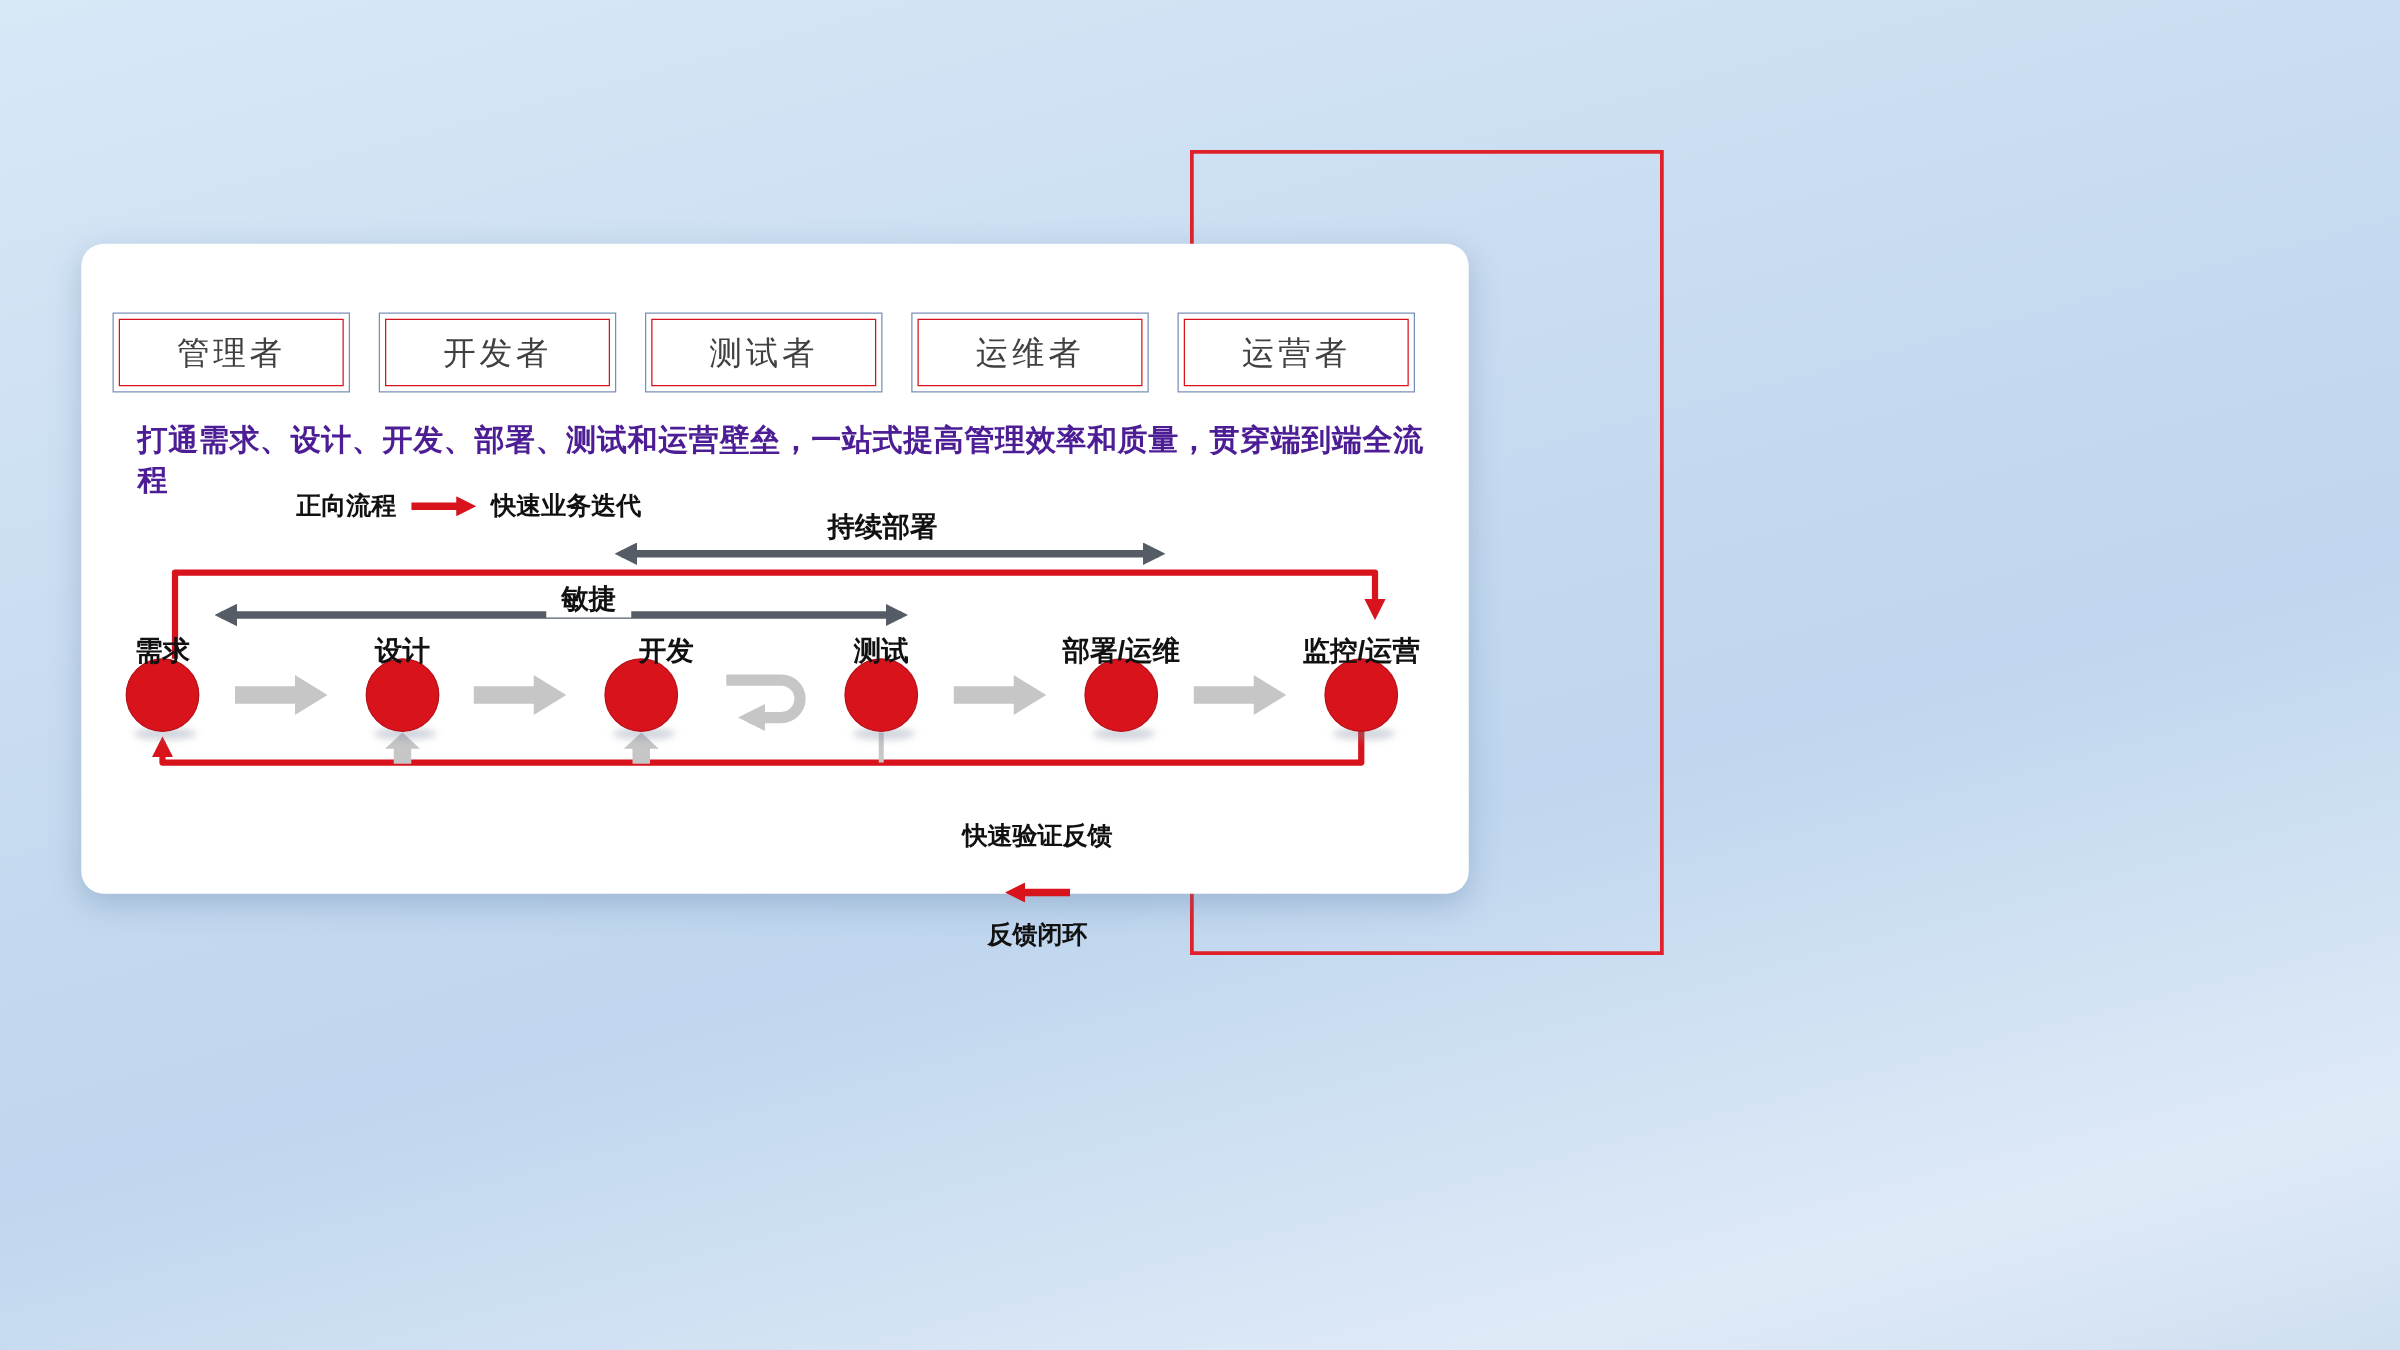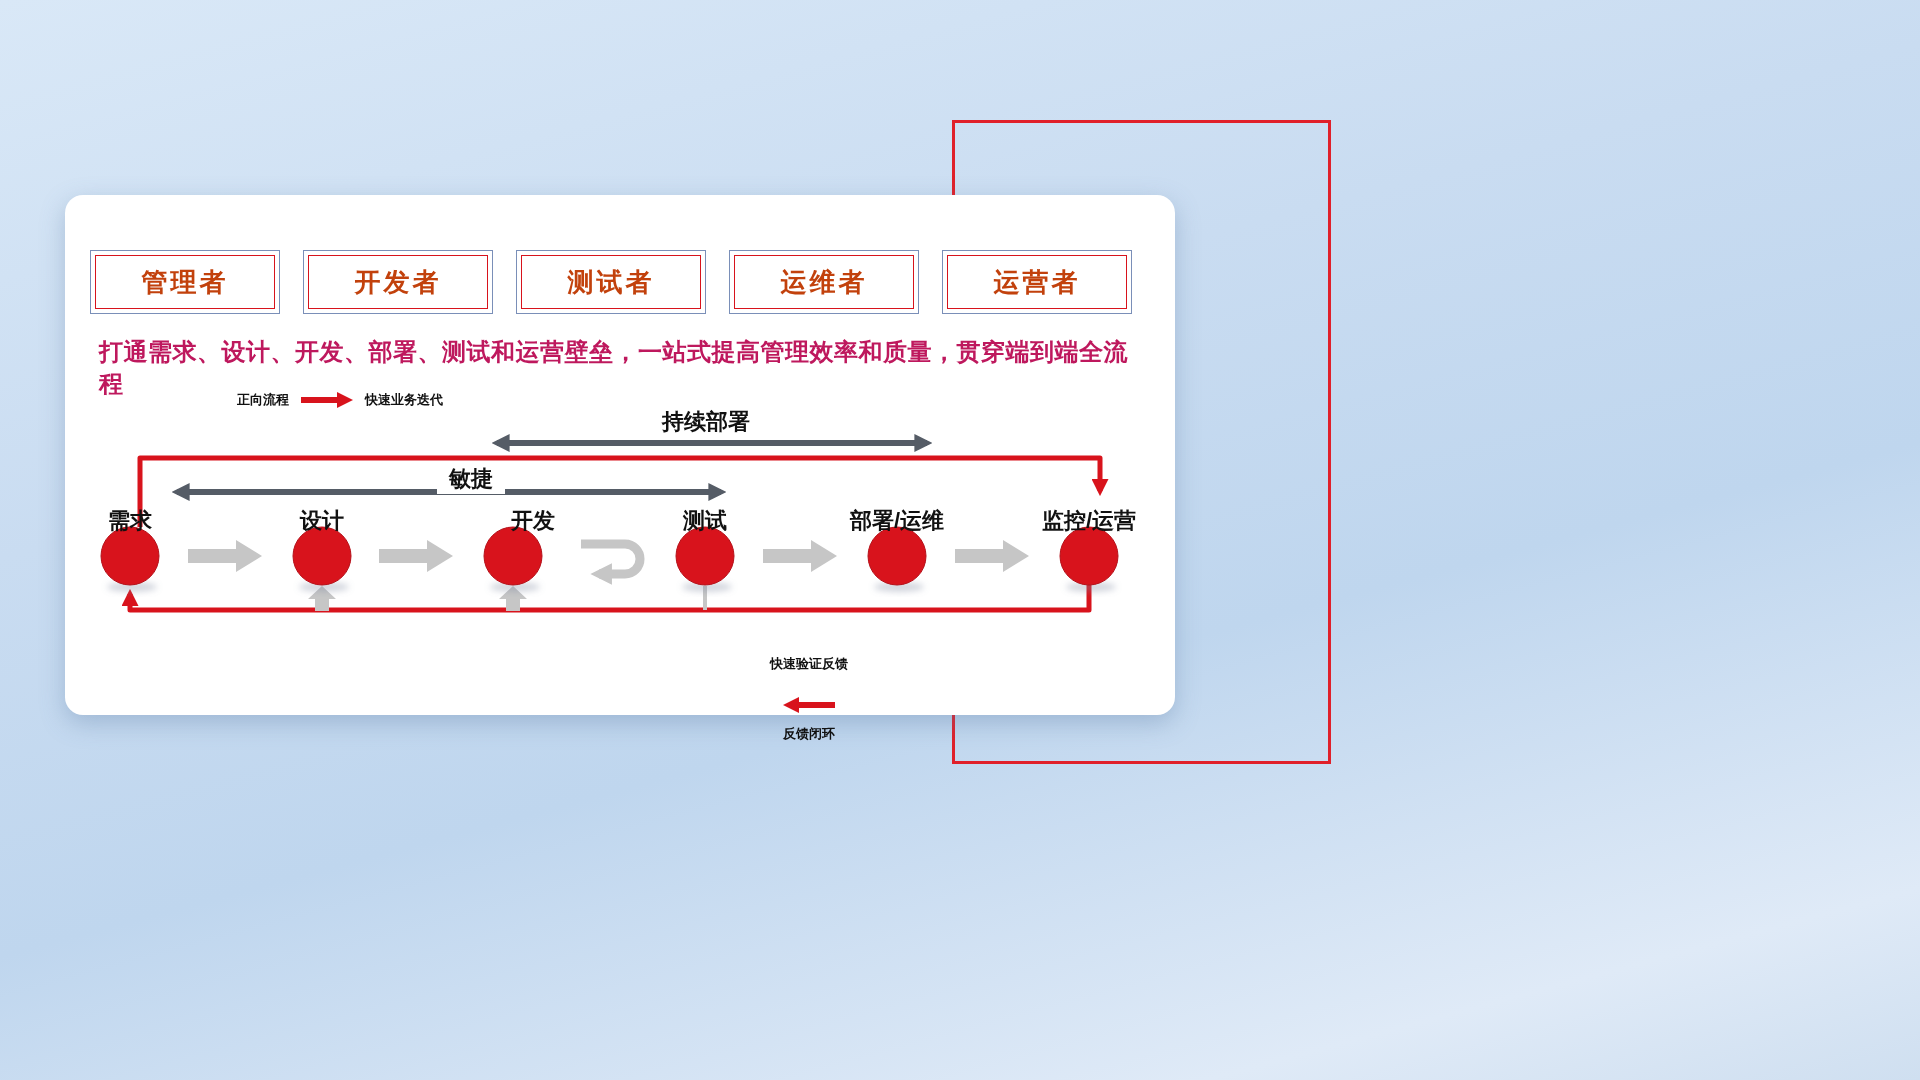--- a/index.html
+++ b/index.html
@@ -28,29 +28,29 @@
   .role-box{
     width:190px;height:64px;box-sizing:border-box;
     border:1px solid #7a8fb8;padding:4px;background:#fff;
   }
   .role-inner{
     width:100%;height:100%;box-sizing:border-box;
     border:1.5px solid #d8131c;
     display:flex;align-items:center;justify-content:center;
   }
   .role-inner span{
-    color:#c2410c;font-size:26px;font-weight:bold;letter-spacing:3px;
+    color:#404040;font-size:26px;font-weight:normal;letter-spacing:3px;
   }
   .subtitle{
-    position:absolute;left:34px;top:141px;width:1050px;z-index:2;
-    font-size:24px;font-weight:bold;color:#be185d;letter-spacing:.5px;
+    position:absolute;left:45px;top:141px;width:1050px;z-index:2;
+    font-size:24px;font-weight:bold;color:#4c1d95;letter-spacing:.5px;
   }
   .legend-row{
     position:absolute;display:flex;align-items:center;gap:12px;z-index:3;
-    font-size:13px;font-weight:bold;color:#111;white-space:nowrap;
+    font-size:20px;font-weight:bold;color:#111;white-space:nowrap;
   }
   .legend-forward{left:172px;top:196px;}
   .legend-feedback{left:705px;top:460px;flex-direction:column;}
   .legend-arrow{display:block;}
   .flow-svg{position:absolute;left:0;top:0;z-index:1;}
   .span-label{
     position:absolute;z-index:2;font-size:22px;font-weight:bold;color:#111;
     text-align:center;white-space:nowrap;
   }
   .label-cd{left:561px;top:212px;width:160px;}

